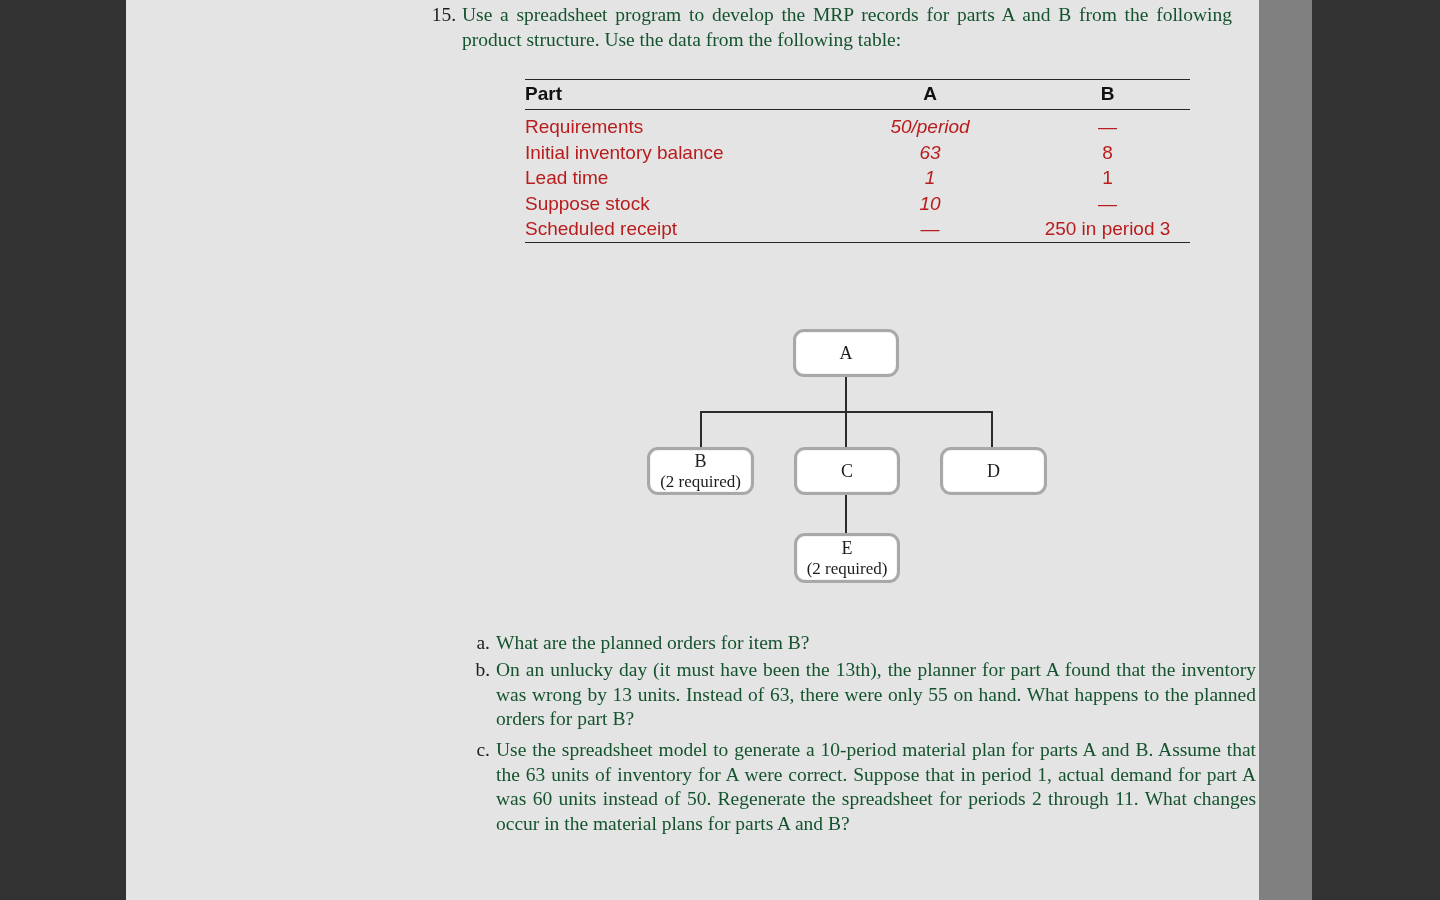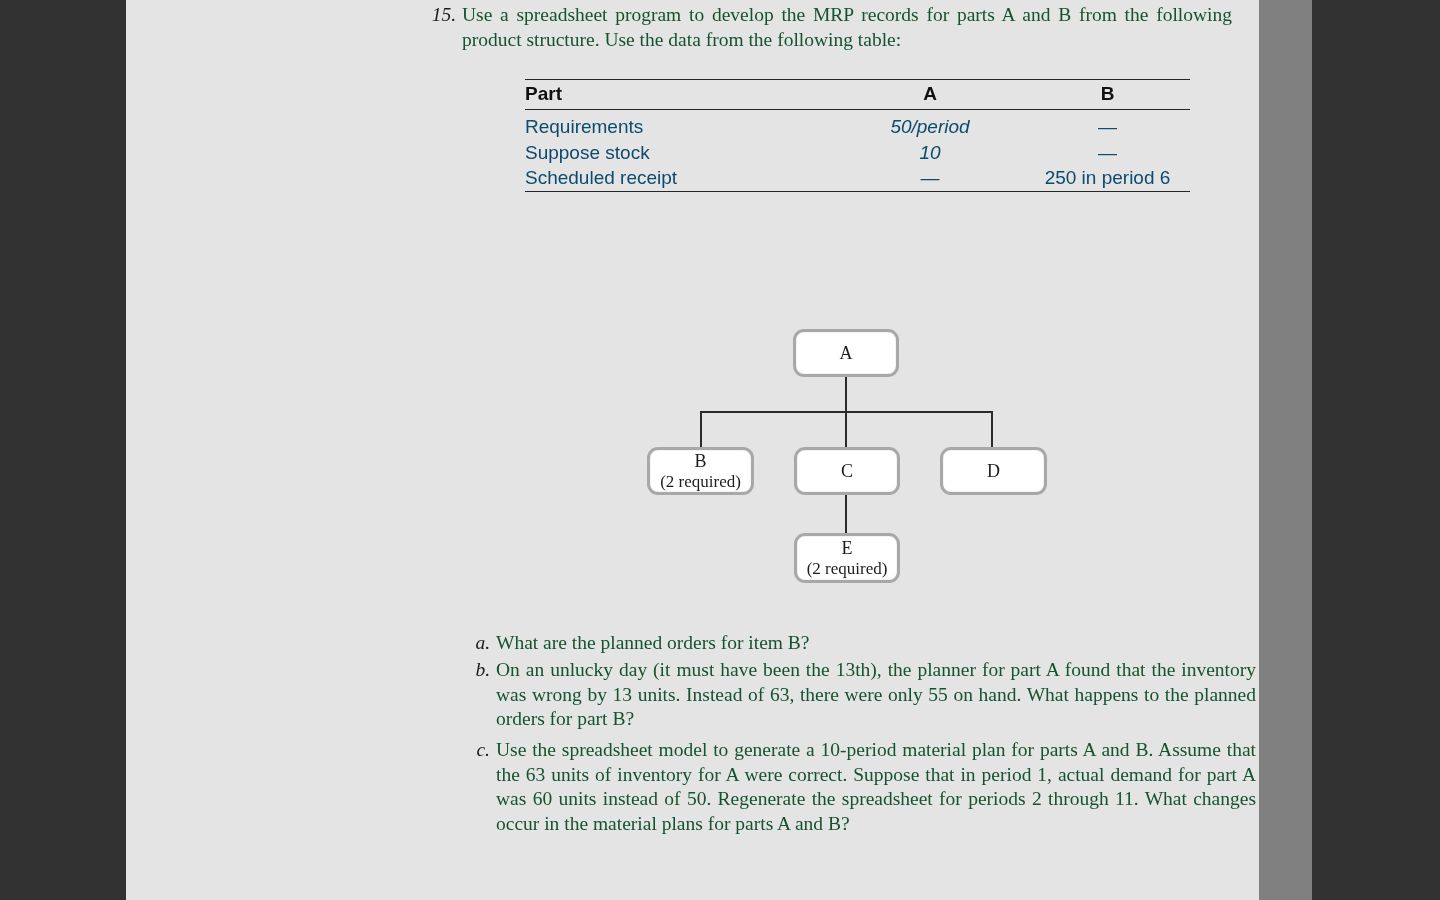--- a/index.html
+++ b/index.html
@@ -53,21 +53,20 @@
   }
   .prob-num {
     position: absolute;
     left: 0;
     top: 0;
     width: 28px;
     text-align: right;
     font-size: 19.5px;
     color: #1d1d1d;
     line-height: 24.5px;
-    font-style: italic;
   }
   .prob-body {
     margin-left: 34px;
     font-size: 19.5px;
     line-height: 24.5px;
     color: #14532d;
     text-align: justify;
     text-justify: inter-word;
     width: 770px;
     hyphens: none;
@@ -97,21 +96,21 @@
     color: #111;
     padding: 3px 0 4px 0;
     border-bottom: 1.6px solid #262626;
     margin-left: 33px;
   }
   #data-table thead th.col-label { text-align: left; width: 310px; }
   #data-table thead th.col-a { text-align: center; width: 190px; }
   #data-table thead th.col-b { text-align: center; width: 165px; }
   #data-table tbody td {
     font-size: 19px;
-    color: #0c4a6e;
+    color: #b91c1c;
     padding: 1px 0 1px 0;
     line-height: 23.5px;
     border: none;
   }
   #data-table tbody td.col-label { text-align: left; }
   #data-table tbody td.col-a { text-align: center; font-style: italic; }
   #data-table tbody td.col-b { text-align: center; }
   #data-table tbody tr:first-child td { padding-top: 5px; }
   #data-table .rule-bottom td {
     border-top: 1.6px solid #262626;
@@ -176,28 +175,38 @@
             <th class="col-b">B</th>
           </tr>
         </thead>
         <tbody>
           <tr>
             <td class="col-label">Requirements</td>
             <td class="col-a">50/period</td>
             <td class="col-b">—</td>
           </tr>
           <tr>
+            <td class="col-label">Initial inventory balance</td>
+            <td class="col-a">63</td>
+            <td class="col-b">8</td>
+          </tr>
+          <tr>
+            <td class="col-label">Lead time</td>
+            <td class="col-a">1</td>
+            <td class="col-b">1</td>
+          </tr>
+          <tr>
             <td class="col-label">Suppose stock</td>
             <td class="col-a">10</td>
             <td class="col-b">—</td>
           </tr>
           <tr>
             <td class="col-label">Scheduled receipt</td>
             <td class="col-a">—</td>
-            <td class="col-b">250 in period 6</td>
+            <td class="col-b">250 in period 3</td>
           </tr>
           <tr class="rule-bottom">
               <td colspan="3"></td>
             </tr>
         </tbody>
       </table>
     </div>
 
     <div id="bom-diagram">
 

